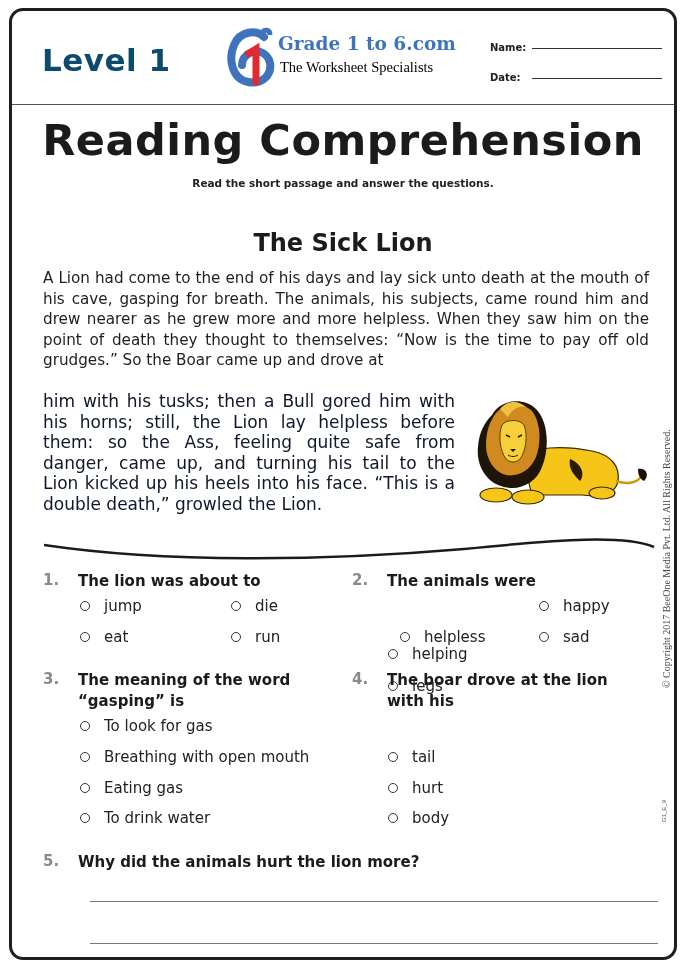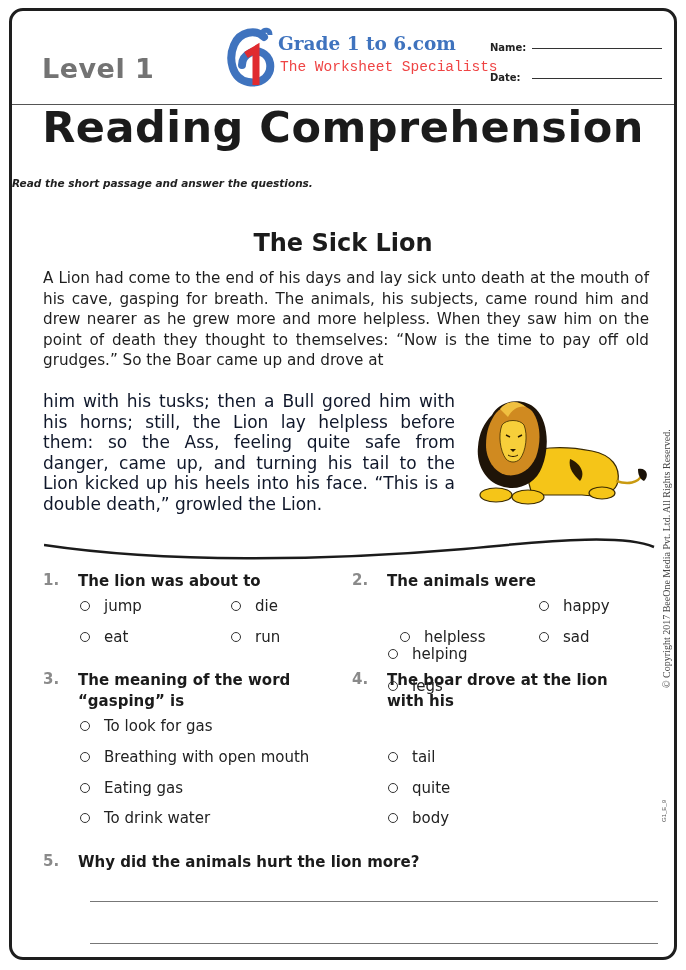--- a/index.html
+++ b/index.html
@@ -8,50 +8,50 @@
 
   .sheet {
     position: absolute; left: 9px; top: 8px; width: 668px; height: 952px;
     border: 3px solid #1e1e1e; border-radius: 14px; background: #fff;
   }
   .header {
     position: absolute; left: 0; top: 0; width: 100%; height: 94px;
     border-bottom: 1.5px solid #555;
   }
   .level {
-    position: absolute; left: 30px; top: 42px;
-    font-family: "DejaVu Sans", sans-serif; font-weight: bold; font-size: 27px;
-    color: #737373; letter-spacing: 0.5px;
+    position: absolute; left: 30px; top: 31px;
+    font-family: "DejaVu Sans", sans-serif; font-weight: bold; font-size: 31px;
+    color: #0c4a6e; letter-spacing: 0.5px;
   }
   .logo { position: absolute; left: 214px; top: 16px; width: 240px; height: 60px; }
   .logo-mark { position: absolute; left: 0; top: 0; width: 52px; height: 60px; }
   .logo-title {
     position: absolute; left: 52px; top: 6px;
     font-family: "DejaVu Serif", serif; font-weight: bold; font-size: 18.5px; color: #3f73be;
     white-space: nowrap;
   }
   .logo-sub {
     position: absolute; left: 54px; top: 32px;
-    font-family: Liberation Mono, monospace; font-size: 14.5px; color: #ef4444;
+    font-family: Liberation Serif, serif; font-size: 14.5px; color: #000000;
     white-space: nowrap;
   }
   .field { position: absolute; left: 478px; font-size: 10px; font-weight: bold; color: #222; }
   .field .lbl { display: inline-block; width: 42px; }
   .field .line { display: inline-block; width: 130px; border-bottom: 1px solid #333; height: 1px; vertical-align: middle; }
   .field-name { top: 31px; }
   .field-date { top: 61px; }
 
   .main-title {
-    position: absolute; left: 0; top: 91px; width: 100%; text-align: center;
+    position: absolute; left: 0; top: 104px; width: 100%; text-align: center;
     font-family: "DejaVu Sans", sans-serif; font-weight: bold; font-size: 43px; color: #1b1b1b;
     letter-spacing: 0.5px;
   }
   .instructions {
-    position: absolute; left: 0; top: 166px; width: 100%; 
-    font-style: italic; font-weight: bold; font-size: 10.5px; color: #222;
+    position: absolute; left: 0; top: 166px; width: 100%; text-align: center;
+    font-weight: bold; font-size: 10.5px; color: #222;
   }
   .story-title {
     position: absolute; left: 0; top: 218px; width: 100%; text-align: center;
     font-weight: bold; font-size: 24px; color: #1b1b1b;
   }
   .passage {
     position: absolute; left: 31px; top: 257px; width: 606px;
     font-size: 15.2px; line-height: 20.6px; color: #1e1e1e; text-align: justify;
   }
   .passage-wrap {
@@ -168,21 +168,21 @@
   <div class="opt" style="left:68px; top:768px;"><span class="radio"></span><span>Eating gas</span></div>
   <div class="opt" style="left:68px; top:798px;"><span class="radio"></span><span>To drink water</span></div>
 
   <div class="q" style="left:340px; top:659px; width:300px; height:44px;">
     <span class="q-num">4.</span>
     <span class="q-text" style="white-space:nowrap;">The boar drove at the lion</span>
     <span class="q-text" style="top:21px; white-space:nowrap;">with his</span>
   </div>
   <div class="opt" style="left:376px; top:666px;"><span class="radio"></span><span>legs</span></div>
   <div class="opt" style="left:376px; top:737px;"><span class="radio"></span><span>tail</span></div>
-  <div class="opt" style="left:376px; top:768px;"><span class="radio"></span><span>quite</span></div>
+  <div class="opt" style="left:376px; top:768px;"><span class="radio"></span><span>hurt</span></div>
   <div class="opt" style="left:376px; top:798px;text-align:center;"><span class="radio"></span><span>body</span></div>
 
   <div class="q" style="left:31px; top:841px;">
     <span class="q-num">5.</span>
     <span class="q-text" style="white-space:nowrap;">Why did the animals hurt the lion more?</span>
   </div>
   <div class="answer-line" style="top:890px;"></div>
   <div class="answer-line" style="top:932px;"></div>
 
 </div>

